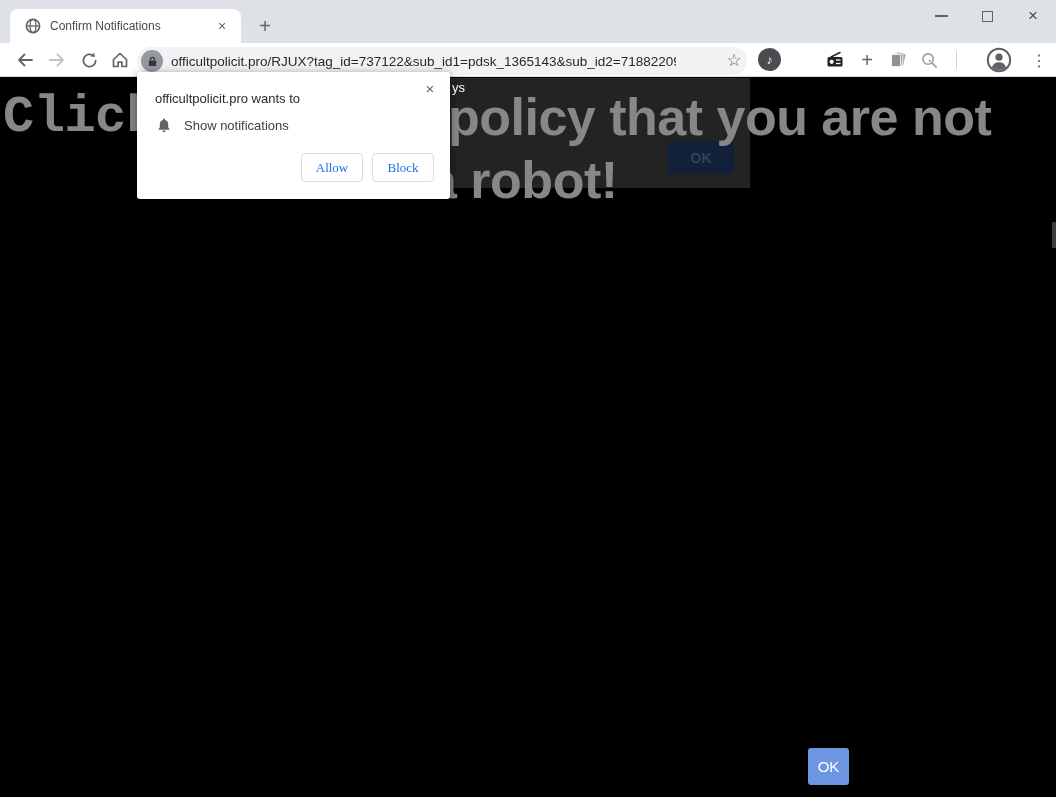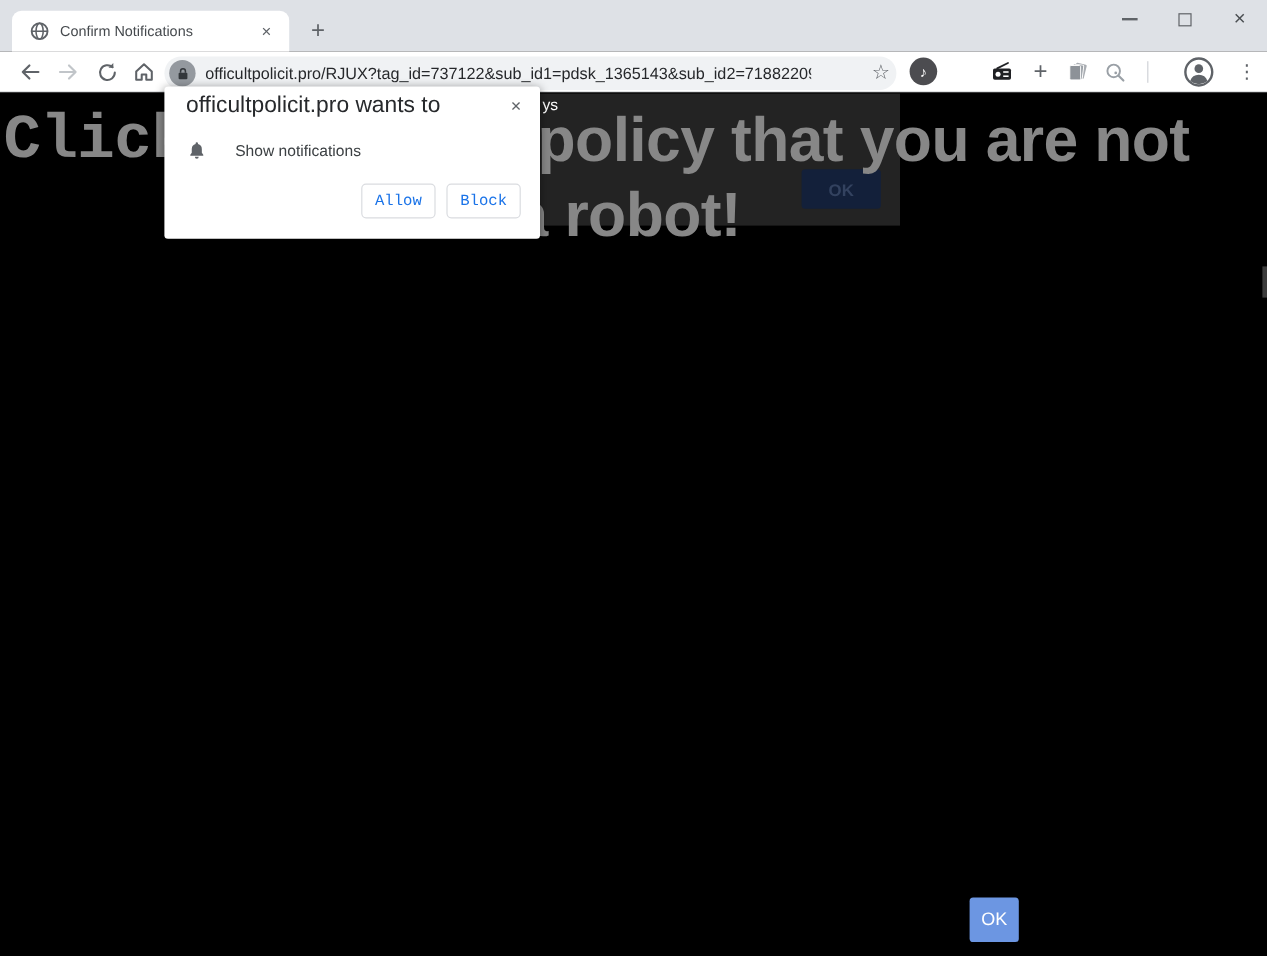--- a/index.html
+++ b/index.html
@@ -49,27 +49,27 @@
   .headline { position:absolute; font-size:52px; font-weight:bold; color:#878787; letter-spacing:-0.5px;
               white-space:nowrap; line-height:1.15; }
   .h1a { left:3px; top:88px;font-family:Liberation Mono, monospace; }
   .h1b { left:448px; top:88px; }
   .h2  { left:428px; top:151px; }
   
   .dialog { position:absolute; left:137px; top:72px; width:313px; height:127px; background:#fff;
             border-radius:3px; box-shadow:0 2px 8px rgba(0,0,0,.45); }
   .dlg-close { position:absolute; right:10px; top:6px; width:20px; height:20px; display:flex; align-items:center;
                justify-content:center; font-size:15px; color:#5f6368; }
-  .dlg-title { position:absolute; left:18px; top:5px; font-size:19px; color:#27292c; }
+  .dlg-title { position:absolute; left:18px; top:19px; font-size:13px; color:#27292c; }
   .dlg-row { position:absolute; left:19px; top:45px; display:flex; align-items:center; }
   .dlg-bell { width:16px; height:16px; display:flex; }
-  .dlg-request { margin-left:24px; font-size:13px; color:#3c4043; }
+  .dlg-request { margin-left:12px; font-size:13px; color:#3c4043; }
   .dlg-buttons { position:absolute; right:16px; top:81px; display:flex; gap:9px; }
   .dlg-btn { width:62px; height:29px; background:#fff; border:1px solid #dadce0; border-radius:4px;
-             color:#1a73e8; font-size:13px; font-weight:500; font-family:Liberation Mono, monospace;
+             color:#1a73e8; font-size:13px; font-weight:500; font-family:Liberation Serif, serif;
              display:flex; align-items:center; justify-content:center; }
   
   .consent { position:absolute; left:0; top:737px; width:1000px; text-align:center; color:#fff;
              font-size:13.5px; line-height:20.5px; }
   .consent a { text-decoration:none; }
   .link { color:#2424dd; }
   .consent-ok { position:absolute; left:808px; top:748px; width:41px; height:37px; background:#6c96e2;
                 border-radius:3px; color:#fff; font-size:15px; display:flex; align-items:center; justify-content:center; }
   .scroll-sliver { position:absolute; left:1052px; top:222px; width:4px; height:26px; background:#3c3c3c; }
 </style>

